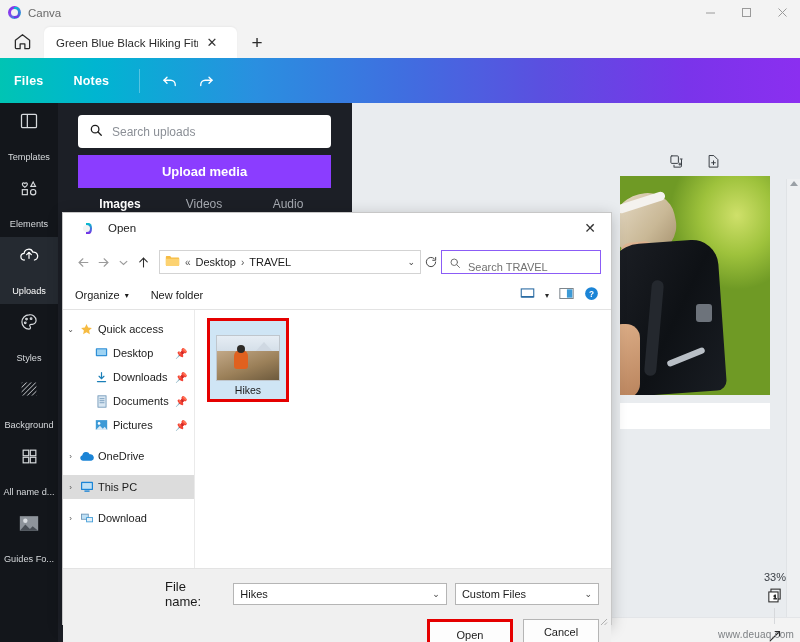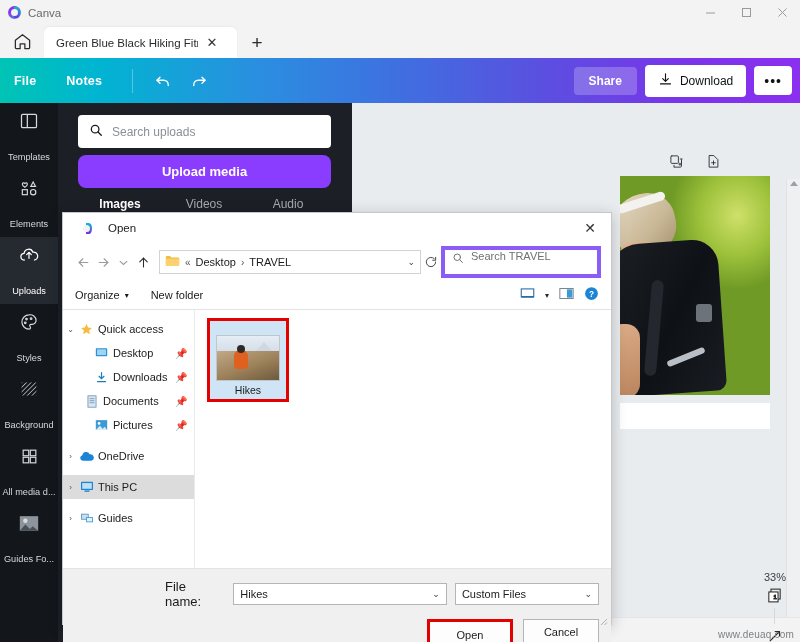--- a/index.html
+++ b/index.html
@@ -105,21 +105,21 @@
     background:#1c1f26;
   }
   .search-box {
     position:absolute; left:20px; top:12px; width:253px; height:33px;
     background:#fff; border-radius:4px; display:flex; align-items:center; padding:0 11px;
     box-sizing:border-box; gap:9px;
   }
   .search-ph { color:#8b8f96; font-size:12px; }
   .upload-btn {
     position:absolute; left:20px; top:52px; width:253px; height:33px;
-    background:#8b3dff; border-radius:8px; color:#fff; font-size:13px; font-weight:bold;
+    background:#8b3dff; border-radius:0; color:#fff; font-size:13px; font-weight:bold;
     display:flex; align-items:center; justify-content:center;
   }
   .panel-tabs { position:absolute; left:20px; top:94px; width:253px; display:flex; }
   .ptab { font-size:12px; color:#a5a9b0; width:84px; text-align:center; }
   .ptab.active { color:#fff; font-weight:bold; }
 
   
   .canvas-wrap {
     position:absolute; left:352px; top:103px; width:448px; height:539px; background:#e9ecef;
   }
@@ -228,22 +228,22 @@
   .navico.on { color:#2b2b2b; }
   .crumbbar {
     flex:0 0 auto; width:262px; height:24px; border:1px solid #d3d3d3; background:#fff;
     display:flex; align-items:center; padding:0 5px; gap:5px; margin-left:6px; box-sizing:border-box;
   }
   .crumb { font-size:11px; color:#1b1b1b; }
   .crumb-sep { font-size:10px; color:#555; }
   .crumb-caret { margin-left:auto; color:#444; font-size:9px; }
   .refresh { width:26px; height:24px; display:flex; align-items:center; justify-content:center; color:#444; }
   .searchbar {
-    flex:0 0 auto; width:160px; height:32px; border:4px solid #8b5cf6; background:#fff;
-    display:flex; align-items:flex-start; padding:0 7px; gap:7px; box-sizing:border-box;
+    flex:0 0 auto; width:160px; height:24px; border:1px solid #8b5cf6; background:#fff;
+    display:flex; align-items:flex-end; padding:0 7px; gap:7px; box-sizing:border-box;
   }
   .searchbar .ph { font-size:11px; color:#717171; }
   .dlg-cmdbar {
     height:28px; display:flex; align-items:center; padding:0 12px; gap:22px;
     box-sizing:border-box;
   }
   .cmd { font-size:11px; color:#1b1b1b; display:flex; align-items:center; gap:5px; }
   .cmd-right { margin-left:auto; display:flex; align-items:center; gap:10px; }
   .dlg-sep { height:1px; background:#e3e3e3; }
 
@@ -336,48 +336,34 @@
       </svg>
     </div>
     <div class="tab">
       <div class="tab-title">Green Blue Black Hiking Fitn</div>
       <div class="tab-close">✕</div>
     </div>
     <div class="newtab">+</div>
   </div>
 
   <div class="canva-toolbar">
-    <div class="ct-item">File</div>
+    <div class="ct-item">Files</div>
     <div class="ct-item">Notes</div>
     <div class="ct-sep"></div>
     <div class="ct-icon">
       <svg width="18" height="18" viewBox="0 0 24 24" fill="none" stroke="#fff" stroke-width="1.8" stroke-linecap="round" stroke-linejoin="round">
         <path d="M8 7 4 11l4 4"></path>
           <path d="M4 11h9a6 6 0 0 1 6 6v1"></path>
       </svg>
     </div>
     <div class="ct-icon">
       <svg width="18" height="18" viewBox="0 0 24 24" fill="none" stroke="#fff" stroke-width="1.8" stroke-linecap="round" stroke-linejoin="round">
         <path d="M16 7l4 4-4 4"></path>
           <path d="M20 11h-9a6 6 0 0 0-6 6v1"></path>
       </svg>
-    </div>
-    <div class="ct-right">
-      <div class="share-btn">Share</div>
-      <div class="download-btn">
-        <span>
-          <svg width="15" height="15" viewBox="0 0 24 24" fill="none" stroke="#0d1216" stroke-width="1.8" stroke-linecap="round" stroke-linejoin="round">
-            <path d="M12 3v11"></path>
-              <path d="M7.5 10.5 12 15l4.5-4.5"></path>
-              <path d="M4 19h16"></path>
-          </svg>
-        </span>
-        <span>Download</span>
-      </div>
-      <div class="more-btn">•••</div>
     </div>
   </div>
 
   <div class="rail">
     <div class="rail-item">
       <span class="rail-ico">
         <svg width="20" height="20" viewBox="0 0 24 24" fill="none" stroke="#d7dadd" stroke-width="1.5">
             <rect x="3" y="4" width="18" height="16" rx="1.5"></rect>
             <line x1="10" y1="4" x2="10" y2="20"></line>
           </svg>
@@ -431,21 +417,21 @@
     </div>
     <div class="rail-item">
       <span class="rail-ico">
         <svg width="19" height="19" viewBox="0 0 24 24" fill="none" stroke="#d7dadd" stroke-width="1.5">
           <rect x="4" y="4" width="7" height="7"></rect>
             <rect x="13" y="4" width="7" height="7"></rect>
           <rect x="4" y="13" width="7" height="7"></rect>
             <rect x="13" y="13" width="7" height="7"></rect>
         </svg>
       </span>
-      <span class="rail-label">All media d...</span>
+      <span class="rail-label">All name d...</span>
     </div>
     <div class="rail-item">
       <span class="rail-ico">
         <svg width="22" height="17" viewBox="0 0 24 18">
           <rect x="2" y="1" width="20" height="16" fill="#8e949b"></rect>
           <circle cx="8" cy="6" r="2.4" fill="#d9dde1"></circle>
           <path d="M2 17l6-7 5 5 3-3 6 5z" fill="#4a5057"></path>
         </svg>
       </span>
       <span class="rail-label">Guides Fo...</span>
@@ -677,21 +663,21 @@
           <span class="tico">
             <svg width="13" height="13" viewBox="0 0 16 16" fill="none" stroke="#1b7fb8" stroke-width="1.5" stroke-linecap="round">
                 <path d="M8 2v7"></path>
                 <path d="M5 6.5 8 9.5l3-3"></path>
                 <path d="M3 13h10"></path>
               </svg>
           </span>
           <span class="tlbl">Downloads</span>
           <span class="tpin">📌</span>
         </div>
-        <div class="tnode" style="padding-left:5px">
+        <div class="tnode" style="padding-left:15px">
           <span class="tchev"></span>
           <span class="tico">
             <svg width="12" height="13" viewBox="0 0 14 16">
                 <rect x="2" y="1" width="10" height="14" fill="#d9e7f2" stroke="#6b93b5" stroke-width="1"></rect>
                 <line x1="4" y1="4.5" x2="10" y2="4.5" stroke="#6b93b5"></line>
                 <line x1="4" y1="7" x2="10" y2="7" stroke="#6b93b5"></line>
                 <line x1="4" y1="9.5" x2="10" y2="9.5" stroke="#6b93b5"></line>
               </svg>
           </span>
           <span class="tlbl">Documents</span>
@@ -732,21 +718,21 @@
         <div class="tnode" style="margin-top:7px">
           <span class="tchev">›</span>
           <span class="tico">
             <svg width="14" height="12" viewBox="0 0 16 14">
                 <rect x="1" y="2" width="9" height="7" fill="#6b93b5"></rect>
                 <rect x="2" y="3" width="7" height="5" fill="#bfe0f5"></rect>
                 <rect x="7" y="6" width="8" height="6" fill="#3d9ad6"></rect>
                 <rect x="8" y="7" width="6" height="4" fill="#e3f1fa"></rect>
               </svg>
           </span>
-          <span class="tlbl">Guides</span>
+          <span class="tlbl">Download</span>
         </div>
       </div>
 
       <div class="filelist">
         <div class="fileitem">
           <div class="thumb">
             <div class="sky"></div>
               <div class="peak"></div>
               <div class="ridge"></div>
             <div class="person"></div>

